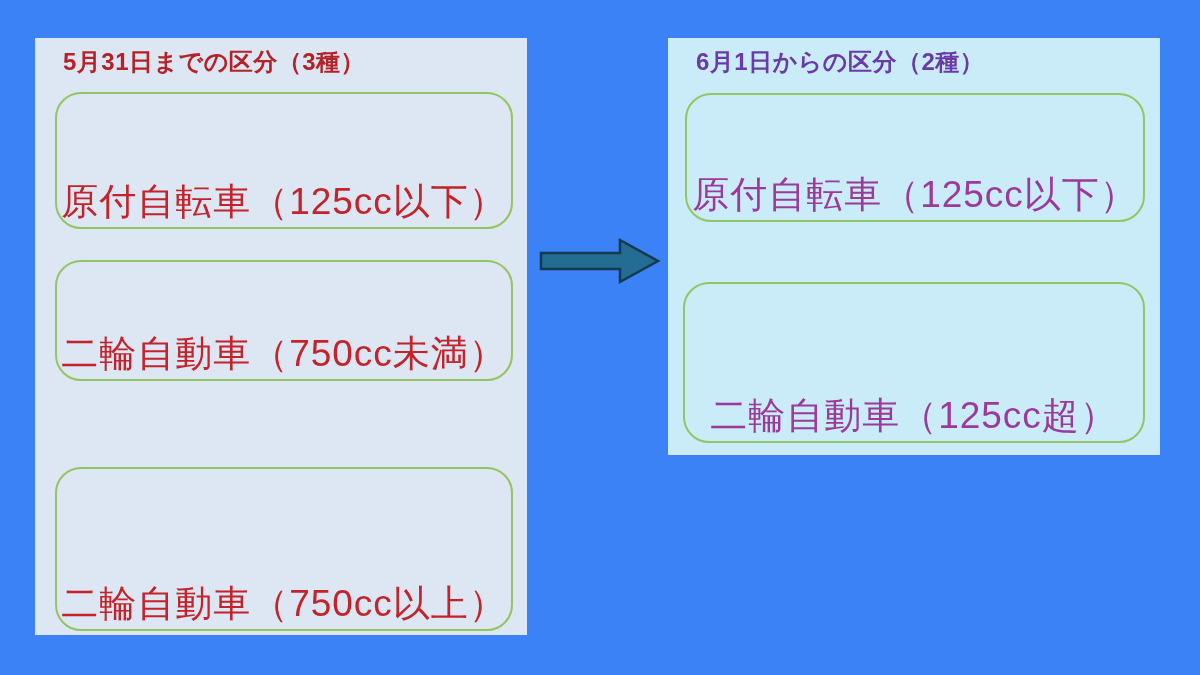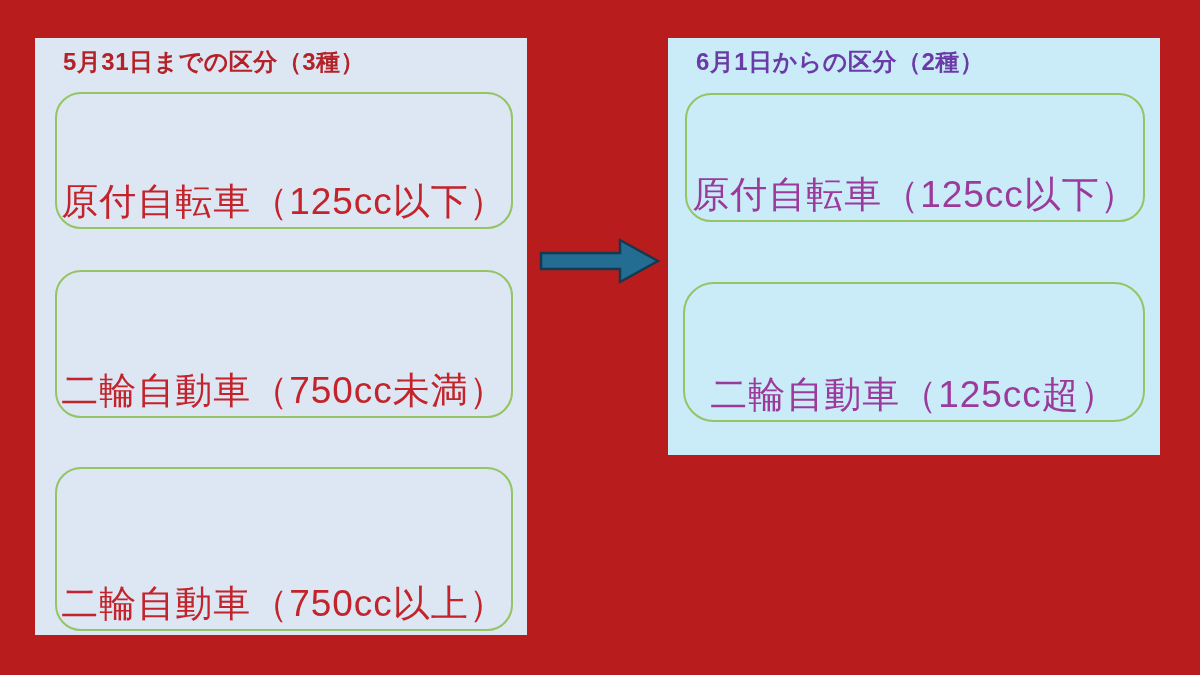--- a/index.html
+++ b/index.html
@@ -7,21 +7,21 @@
     padding: 0;
   }
   body {
     font-family: "Liberation Sans", "DejaVu Sans", sans-serif;
     background: #fdfaec;
   }
   .slide {
     position: relative;
     width: 1200px;
     height: 675px;
-    background: #b91c1c;
+    background: #3b82f6;
     overflow: hidden;
   }
   .panel {
     position: absolute;
   }
   .panel-left {
     left: 35px;
     top: 38px;
     width: 492px;
     height: 597px;
@@ -65,25 +65,25 @@
     white-space: nowrap;
   }
   .panel-left .vehicle-box .label {
     color: #c3232b;
   }
   .panel-right .vehicle-box .label {
     color: #9c3a9c;
   }
   
   .lbox-1 { left: 20px; top: 54px;  width: 458px; height: 137px; }
-  .lbox-2 { left: 20px; top: 232px; width: 458px; height: 148px; }
+  .lbox-2 { left: 20px; top: 222px; width: 458px; height: 121px; }
   .lbox-3 { left: 20px; top: 429px; width: 458px; height: 164px; }
   
   .rbox-1 { left: 17px; top: 55px;  width: 460px; height: 129px; }
-  .rbox-2 { left: 15px; top: 244px; width: 462px; height: 140px; border-radius: 31px; }
+  .rbox-2 { left: 15px; top: 244px; width: 462px; height: 161px; }
   
   .arrow-wrap {
     position: absolute;
     left: 538px;
     top: 236px;
     width: 124px;
     height: 50px;
   }
 </style>
 </head>

